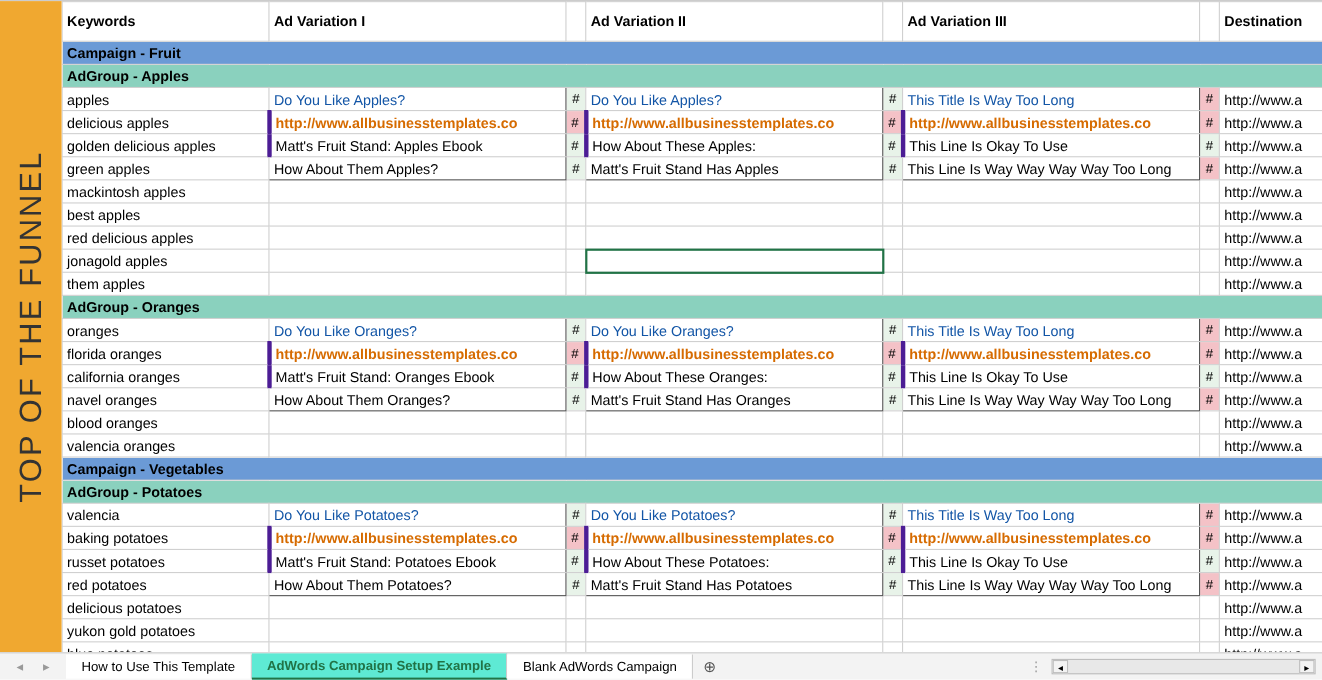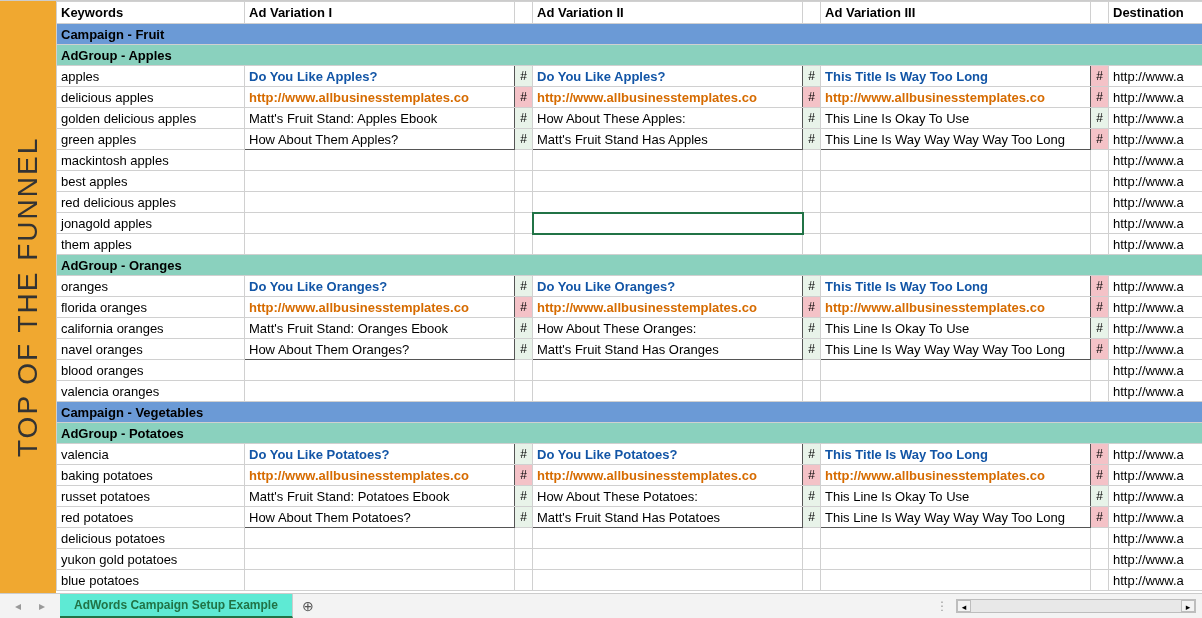--- a/index.html
+++ b/index.html
@@ -6,34 +6,34 @@
   body { font-family: Arial, sans-serif; font-size: 13px; overflow: hidden; width: 1202px; height: 618px; background: #fff; position: relative; }
   .sheet { display: flex; height: 593px; border-top: 1px solid #ccc; }
   .sidebar {
     width: 56px; background: #F0A830; display: flex; align-items: center; justify-content: center;
     writing-mode: vertical-rl; transform: rotate(180deg); font-size: 28px; letter-spacing: 2px;
     color: #333; font-family: "Trebuchet MS", sans-serif;
   }
   .grid { flex: 1; overflow: hidden; }
   table { border-collapse: collapse; table-layout: fixed; width: 1160px; }
   th, td { border: 1px solid #d0d0d0; height: 21px; padding: 0 4px; overflow: hidden; white-space: nowrap; text-align: left; vertical-align: middle; font-family: Arial, sans-serif; background:#fff;}
-  th { background: #fff; font-weight: bold; font-size: 13px; height:22px;}
+  th { background: #fff; font-weight: bold; font-size: 13px; height:36px;}
   col.kw   { width: 188px; }
   col.ad   { width: 270px; }
   col.hash { width: 18px; }
   col.dest { width: 120px; }
   .campaign td { background: #6B9AD6; font-weight: bold; color: #000; }
   .adgroup  td { background: #8AD1BE; font-weight: bold; color: #000; }
-  .ad-title { color: #1255a6; font-weight: bold; }
+  .ad-title { color: #1255a6; font-weight: normal; }
   .ad-url   { color: #D66B00; font-weight: bold; }
   .hash { text-align: center; font-size: 12px; }
   .hash.ok  { background: #E8F3E9; }
   .hash.bad { background: #F4C2C7; }
   td.boxed-top { border-top: 1px solid #555; border-left: 1px solid #555; border-right: 1px solid #555; }
-  td.boxed-mid { border-left: 1px solid #4c1d95; border-right: 1px solid #555; margin-top: 20px; }
+  td.boxed-mid { border-left: 4px solid #4c1d95; border-right: 1px solid #555; margin-top: 20px; }
   td.boxed-bot { border-bottom: 1px solid #555; border-left: 1px solid #15803d; border-right: 1px solid #555; }
   td.sel { outline: 2px solid #217346; outline-offset: -1px; }
   .footer { height: 25px; background: #f3f3f3; border-top: 1px solid #ccc; display: flex; align-items: center; font-size: 12px; position: relative; }
   .tab { padding: 4px 14px; border-right: 1px solid #ccc; background: #fff; cursor: pointer; }
   .tab.active { background: #5eead4; border-bottom: 2px solid #217346; font-weight: bold; color:#217346;}
   .tab-add { width: 30px; text-align: center; font-size: 14px; color: #555; cursor: pointer; }
   .footer-spacer { flex:1; }
   .footer-scroll { width: 240px; height: 14px; background: #e8e8e8; border:1px solid #bdbdbd; margin-right: 6px; position: relative;}
   .footer-scroll .arrow { position:absolute; top:0; width:14px; height:12px; text-align:center; line-height:12px; font-size:9px; background:#f3f3f3; border:1px solid #bdbdbd;}
   .footer-scroll .arrow.l{left:0;}
@@ -310,21 +310,23 @@
         </tbody>
     </table>
   </div>
 </div>
 
 <div class="footer">
   <div class="tab-nav">
       <span>◂</span>
       <span>▸</span>
     </div>
+  <div class="tab">How to Use This Template</div>
   <div class="tab active">AdWords Campaign Setup Example</div>
+  <div class="tab">Blank AdWords Campaign</div>
   <div class="tab-add">⊕</div>
   <div class="footer-spacer"></div>
   <div class="dots">⋮</div>
   <div class="footer-scroll">
     <div class="arrow l">◂</div>
     <div class="arrow r">▸</div>
   </div>
 </div>
 
 </body></html>

